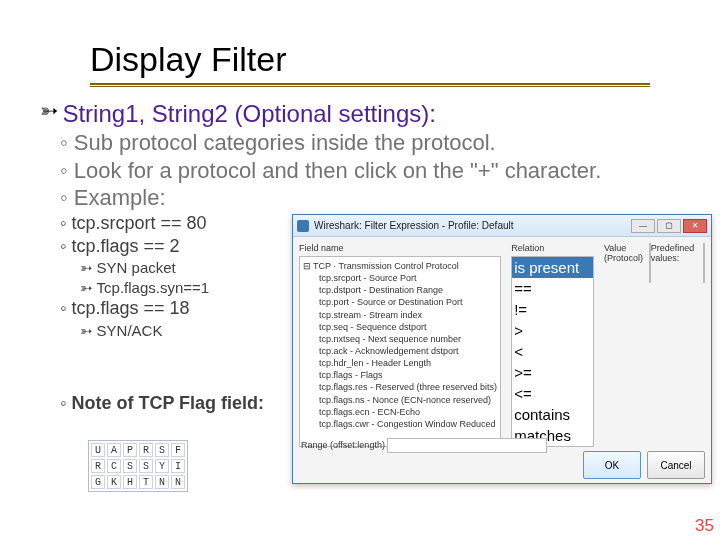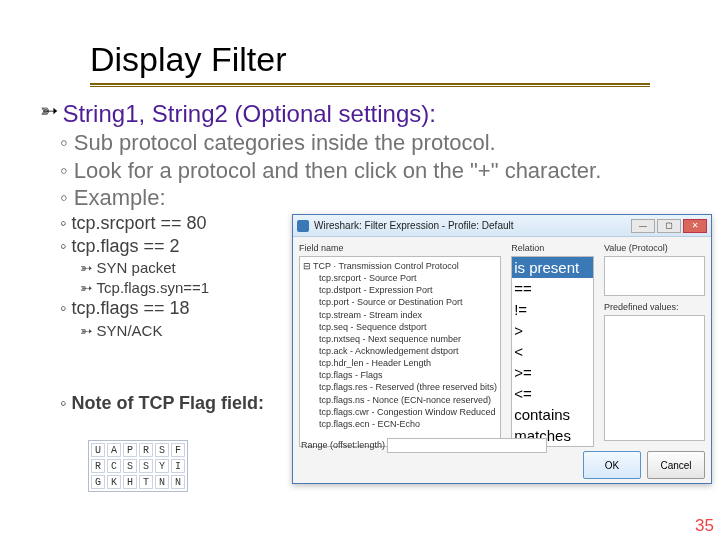--- a/index.html
+++ b/index.html
@@ -122,21 +122,21 @@
     display:flex; flex-direction:column;
   }
   .rel-list {
     background:#fff; border:1px solid #bbb; flex:1;
     font-size:15px; padding:0; line-height:1.4;
   }
   .rel-item { padding-left:2px; }
   .rel-item.sel { background:#3a78b6; color:#fff; }
   .col-val {
     flex: 1.1;
-    display:flex; flex-direction:column;
+    display:flex; flex-direction:row;
   }
   .val-box, .predef-box {
     background:#fff; border:1px solid #bbb;
     height: 40px;
     margin-bottom: 6px;
     color:#999;
     font-size:9px;
   }
   .predef-box { flex:1; }
   .range-row {
@@ -258,32 +258,32 @@
       <div class="win-btn">▢</div>
       <div class="win-btn close">✕</div>
     </div>
   </div>
   <div class="dlg-body">
     <div style="flex:2.2; display:flex; flex-direction:column;">
       <div class="col-label">Field name</div>
       <div class="field-list">
         <div class="tcp-head">⊟ <span>TCP · Transmission Control Protocol</span></div>
         <div class="field-row">tcp.srcport - Source Port</div>
-        <div class="field-row">tcp.dstport - Expression Port</div>
+        <div class="field-row">tcp.dstport - Destination Range</div>
         <div class="field-row">tcp.port - Source or Destination Port</div>
         <div class="field-row">tcp.stream - Stream index</div>
         <div class="field-row">tcp.seq - Sequence dstport</div>
         <div class="field-row">tcp.nxtseq - Next sequence number</div>
         <div class="field-row">tcp.ack - Acknowledgement dstport</div>
         <div class="field-row">tcp.hdr_len - Header Length</div>
         <div class="field-row">tcp.flags - Flags</div>
         <div class="field-row">tcp.flags.res - Reserved (three reserved bits)</div>
         <div class="field-row">tcp.flags.ns - Nonce (ECN-nonce reserved)</div>
+        <div class="field-row">tcp.flags.ecn - ECN-Echo</div>
         <div class="field-row">tcp.flags.cwr - Congestion Window Reduced</div>
-        <div class="field-row">tcp.flags.ecn - ECN-Echo</div>
       </div>
     </div>
     <div class="col-rel">
       <div class="col-label">Relation</div>
       <div class="rel-list">
         <div class="rel-item sel">is present</div>
         <div class="rel-item">==</div>
         <div class="rel-item">!=</div>
         <div class="rel-item">&gt;</div>
         <div class="rel-item">&lt;</div>

